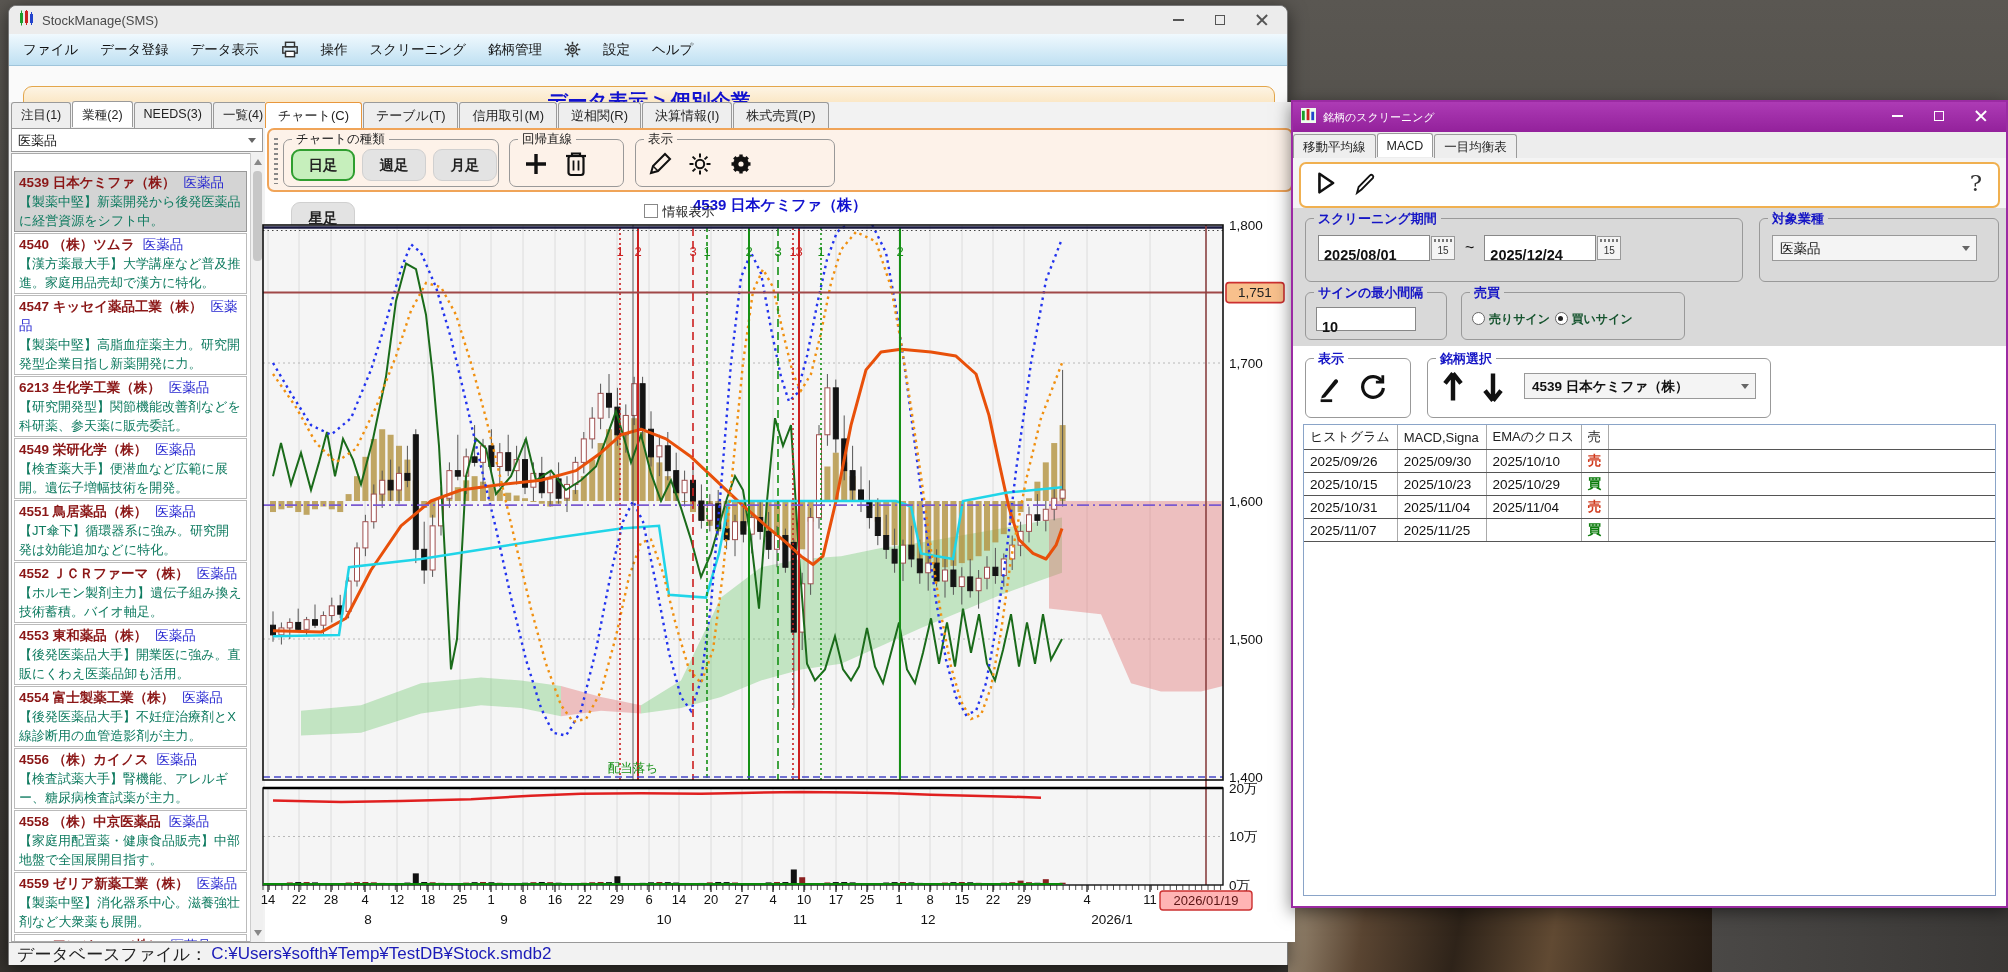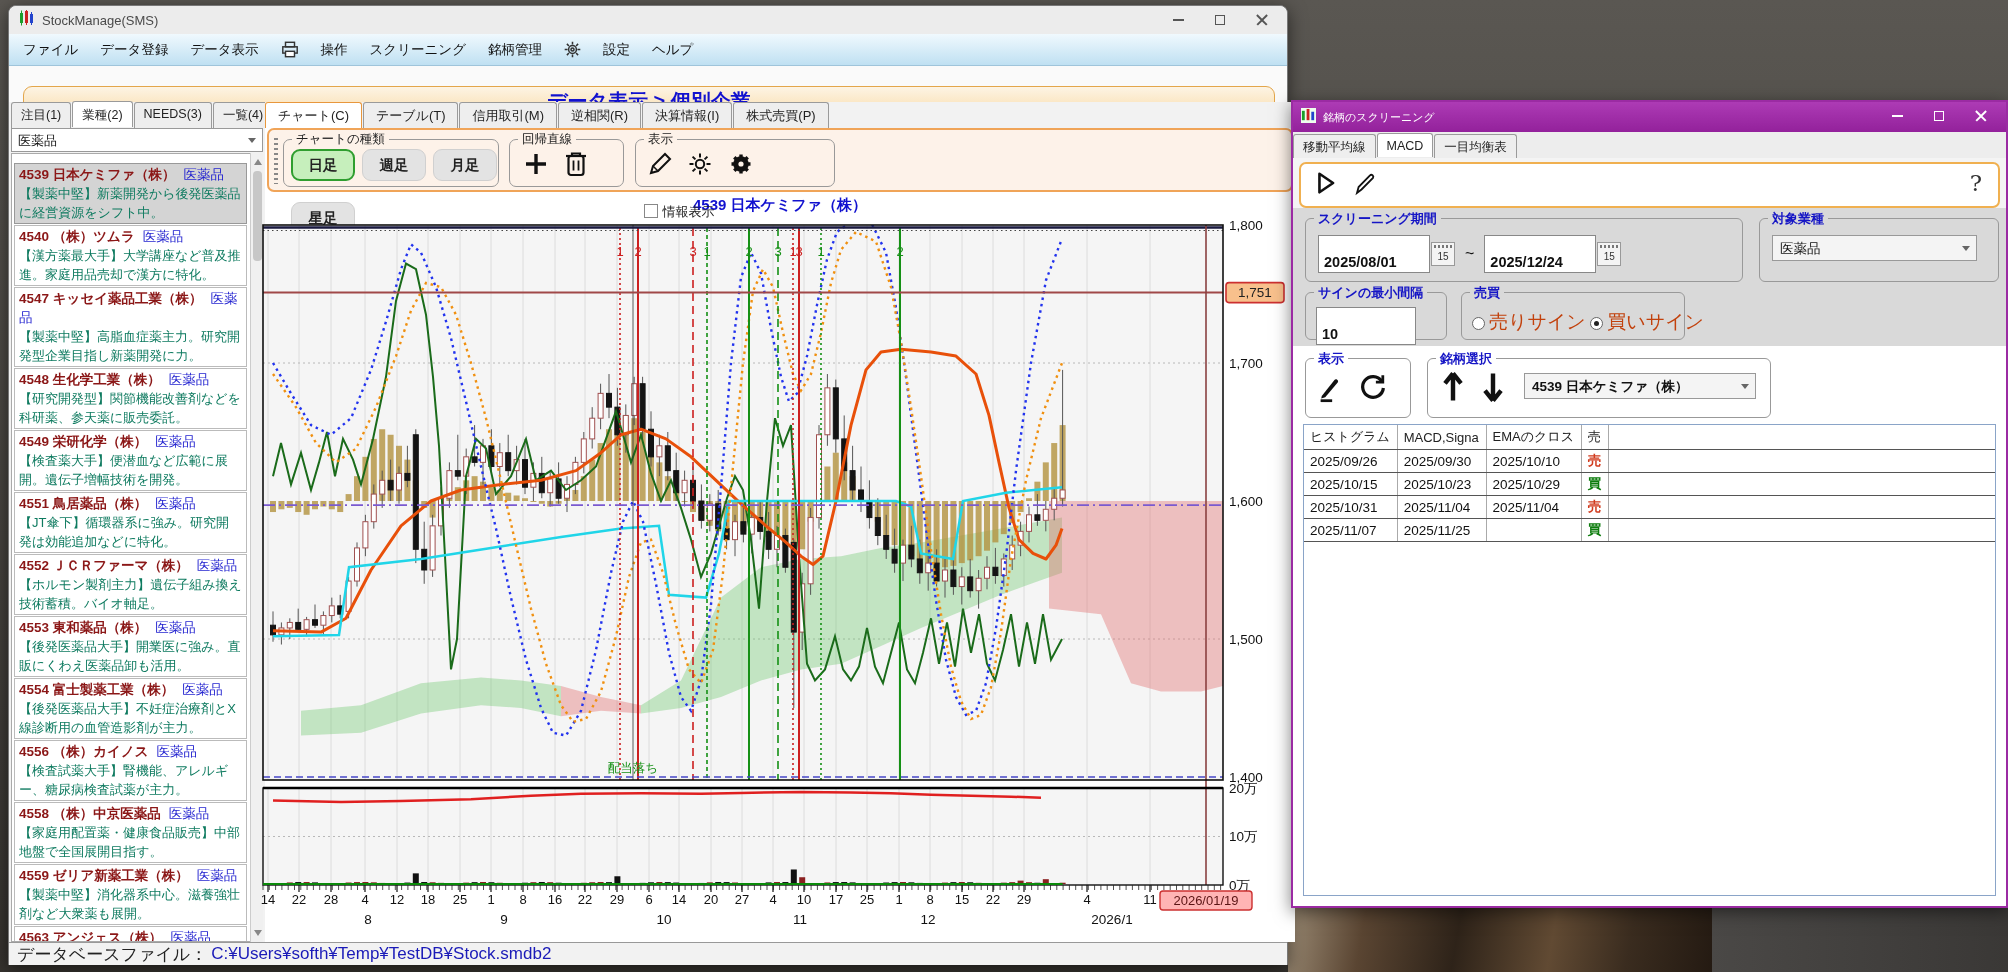--- a/index.html
+++ b/index.html
@@ -47,21 +47,21 @@
   #sidebar { left:2px; top:96px; width:252px; height:840px; background:#f2f2f2; }
   #sidebar-tabs { display:flex; height:26px; }
   .s-tab { font-size:12.5px; padding:4px 9px; border:1px solid #9a9a9a; border-bottom:none;
     background:#eee; color:#222; border-radius:3px 3px 0 0; margin-right:1px; white-space:nowrap; }
   .s-tab.active { background:#fff; position:relative; top:-1px; padding-top:5px; }
   #sidebar-combo { position:relative; height:24px; border:1px solid #999; background:#fff;
     font-size:13px; padding:3px 6px; color:#111; }
   .combo-arrow { position:absolute; right:6px; top:9px; width:0; height:0;
     border-left:4px solid transparent; border-right:4px solid transparent; border-top:5px solid #666; }
   #stock-list { position:absolute; left:0; top:51px; width:252px; height:789px;
-    background:#fff; border:1px solid #aaa; overflow:hidden; padding:8px 14px 1px 1px; }
+    background:#fff; border:1px solid #aaa; overflow:hidden; padding:16px 14px 1px 1px; }
   .stock-item { border:1px solid #bbb; margin:1px; padding:1px 4px; background:#fff; }
   .stock-item.selected { background:#d4d4d4; border-color:#999; }
   .stock-code { font-size:13.5px; font-weight:bold; color:#8b1717; }
   .stock-cat { font-size:13.5px; color:#2424d0; margin-left:8px; }
   .stock-desc { font-size:13px; color:#0d7a5f; line-height:19px; }
   .v-scrollbar { position:absolute; right:0; top:0; width:13px; height:100%; background:#f0f0f0; border-left:1px solid #ccc; }
   .sb-arrow-up,.sb-arrow-dn { position:absolute; left:3px; width:0; height:0;
     border-left:4px solid transparent; border-right:4px solid transparent; }
   .sb-arrow-up { top:6px; border-bottom:6px solid #888; }
   .sb-arrow-dn { bottom:6px; border-top:6px solid #888; }
@@ -103,33 +103,33 @@
   #screen-toolbar { position:relative; height:46px; margin:4px 6px 0 6px; background:#fff;
     border:2px solid #f0b050; border-radius:7px; display:flex; align-items:center; gap:14px; padding-left:14px; }
   #screen-help { position:absolute; right:16px; top:6px; font-size:23px; color:#333; font-family:"DejaVu Serif",serif; }
   #screen-params { position:relative; height:138px; background:#d9d9d9; }
   .pgroup { position:absolute; border:1.5px solid #999; border-radius:6px; background:#d9d9d9; }
   .pgroup-label { position:absolute; top:-9px; left:8px; background:#d9d9d9; padding:0 4px;
     font-size:13px; font-weight:bold; color:#1515c5; white-space:nowrap; }
   .wgroup { position:absolute; border:1.5px solid #999; border-radius:6px; background:#fff; }
   .wgroup .pgroup-label { background:#fff; }
   .date-box { display:inline-block; width:112px; height:26px; background:#fff; border:1px solid #888;
-    font-size:14.5px; font-weight:bold; color:#111; padding:18px 5px; }
+    font-size:14.5px; font-weight:bold; color:#111; padding:11px 5px; }
   .cal-icon { display:inline-block; position:relative; width:24px; height:24px; background:#f4f4f4;
     border:1px solid #999; vertical-align:top; margin-left:1px; }
   .cal-icon .cal-top { position:absolute; left:2px; right:2px; top:2px; height:3px;
     background-image:repeating-linear-gradient(90deg,#777 0 2px,transparent 2px 4px); }
   .cal-icon .cal-day { position:absolute; left:0; right:0; top:8px; text-align:center; font-size:10px; color:#333; }
   .select-box { position:relative; display:inline-block; background:#f4f4f4; border:1px solid #999;
     font-size:13.5px; color:#111; padding:4px 20px 4px 7px; height:26px; }
   .radio { display:inline-block; width:13px; height:13px; border:1.5px solid #666; border-radius:50%;
     background:#fff; vertical-align:-2px; margin-right:4px; position:relative; }
   .radio.checked:after { content:""; position:absolute; left:2.5px; top:2.5px; width:5px; height:5px;
     border-radius:50%; background:#222; }
-  .radio-label { font-size:19px; font-weight:normal; color:#c2410c; }
+  .radio-label { font-size:12px; font-weight:bold; color:#14532d; }
   .checkbox { display:inline-block; width:14px; height:14px; border:1.5px solid #888; background:#fff; vertical-align:-2px; }
 
   #screen-table-wrap { position:absolute; left:10px; right:10px; top:322px; bottom:10px;
     background:#fff; border:1px solid #8aa4c8; }
   #screen-table { width:100%; border-collapse:collapse; }
   #screen-table th { font-size:13px; font-weight:normal; color:#222; text-align:left;
     padding:3px 6px; border-bottom:1.5px solid #555; border-right:1px solid #aaa; height:24px; }
   #screen-table td { font-size:13.5px; color:#111; padding:2px 6px; height:23px;
     border-bottom:1px solid #555; border-right:1px solid #aaa; }
   #screen-table .last-col { border-right:none; }
@@ -217,21 +217,21 @@
         </div>
         <div class="stock-item">
           <div><span class="stock-code">4540 （株）ツムラ</span><span class="stock-cat">医薬品</span></div>
           <div class="stock-desc">【漢方薬最大手】大学講座など普及推進。家庭用品売却で漢方に特化。</div>
         </div>
         <div class="stock-item">
           <div><span class="stock-code">4547 キッセイ薬品工業（株）</span><span class="stock-cat">医薬品</span></div>
           <div class="stock-desc">【製薬中堅】高脂血症薬主力。研究開発型企業目指し新薬開発に力。</div>
         </div>
         <div class="stock-item">
-          <div><span class="stock-code">4548 生化学工業（株）</span><span class="stock-cat">医薬品</span></div>
+          <div><span class="stock-code">6213 生化学工業（株）</span><span class="stock-cat">医薬品</span></div>
           <div class="stock-desc">【研究開発型】関節機能改善剤などを科研薬、参天薬に販売委託。</div>
         </div>
         <div class="stock-item">
           <div><span class="stock-code">4549 栄研化学（株）</span><span class="stock-cat">医薬品</span></div>
           <div class="stock-desc">【検査薬大手】便潜血など広範に展開。遺伝子増幅技術を開発。</div>
         </div>
         <div class="stock-item">
           <div><span class="stock-code">4551 鳥居薬品（株）</span><span class="stock-cat">医薬品</span></div>
           <div class="stock-desc">【JT傘下】循環器系に強み。研究開発は効能追加などに特化。</div>
         </div>

